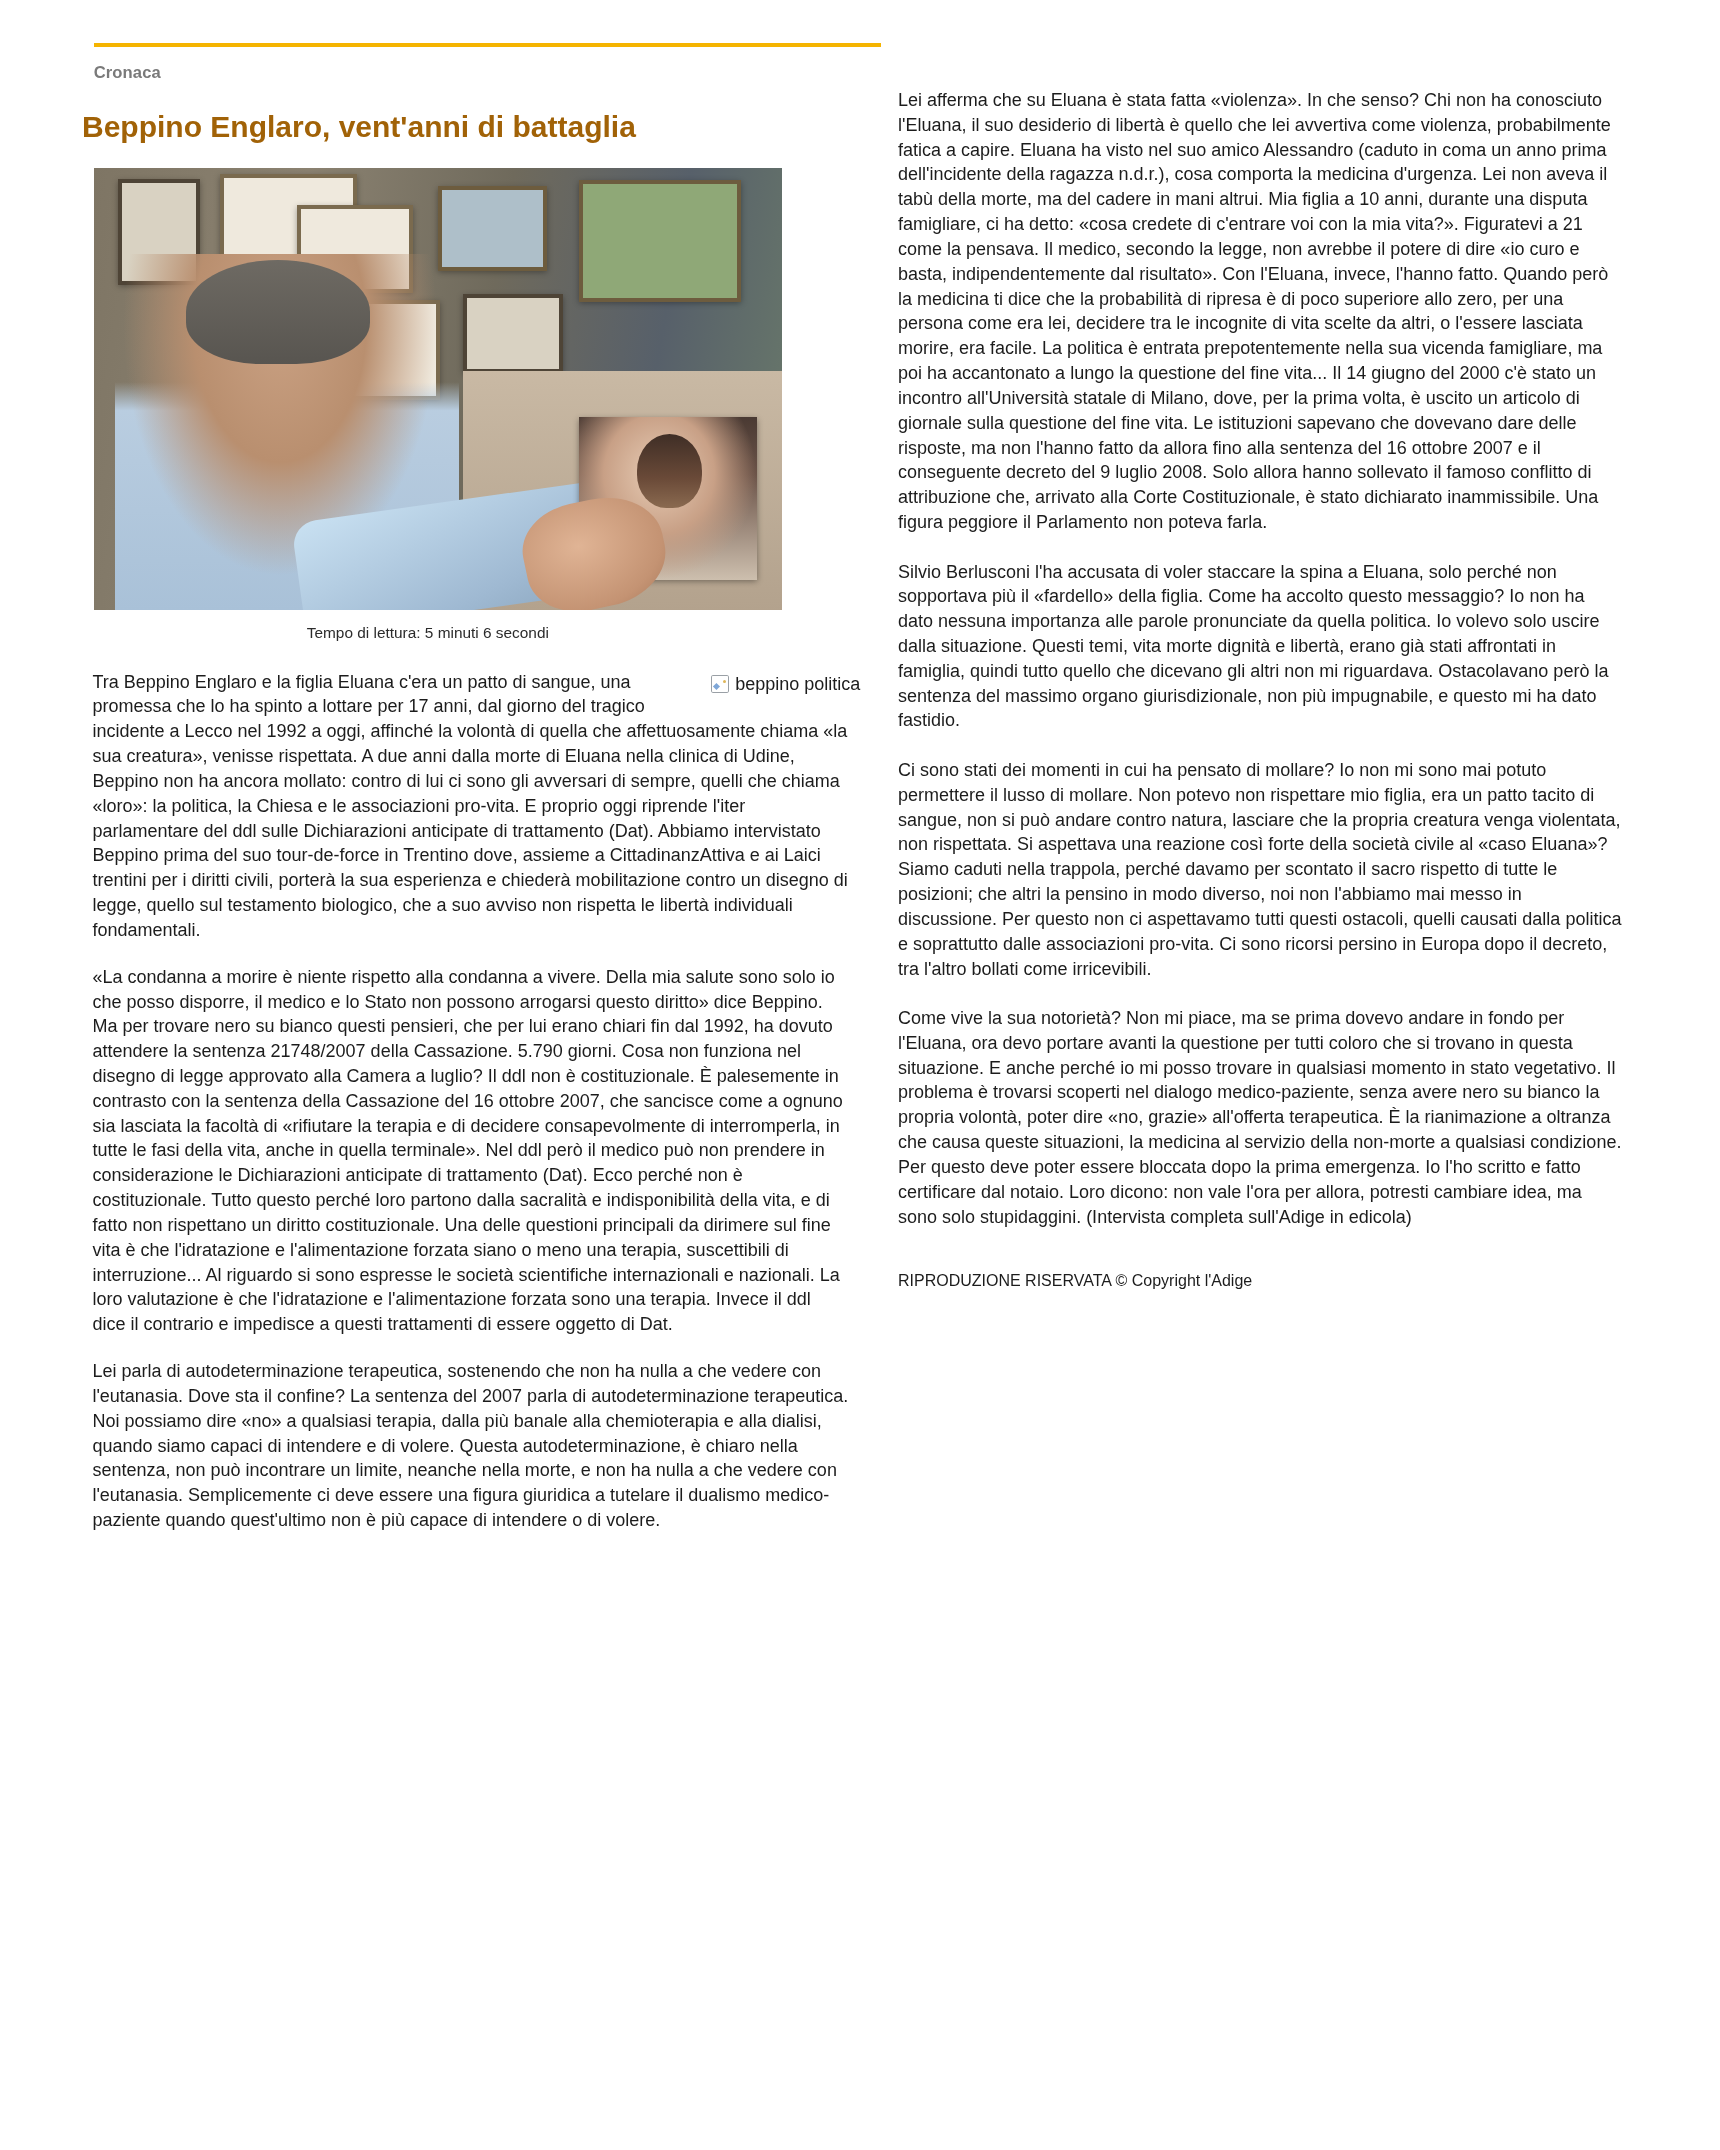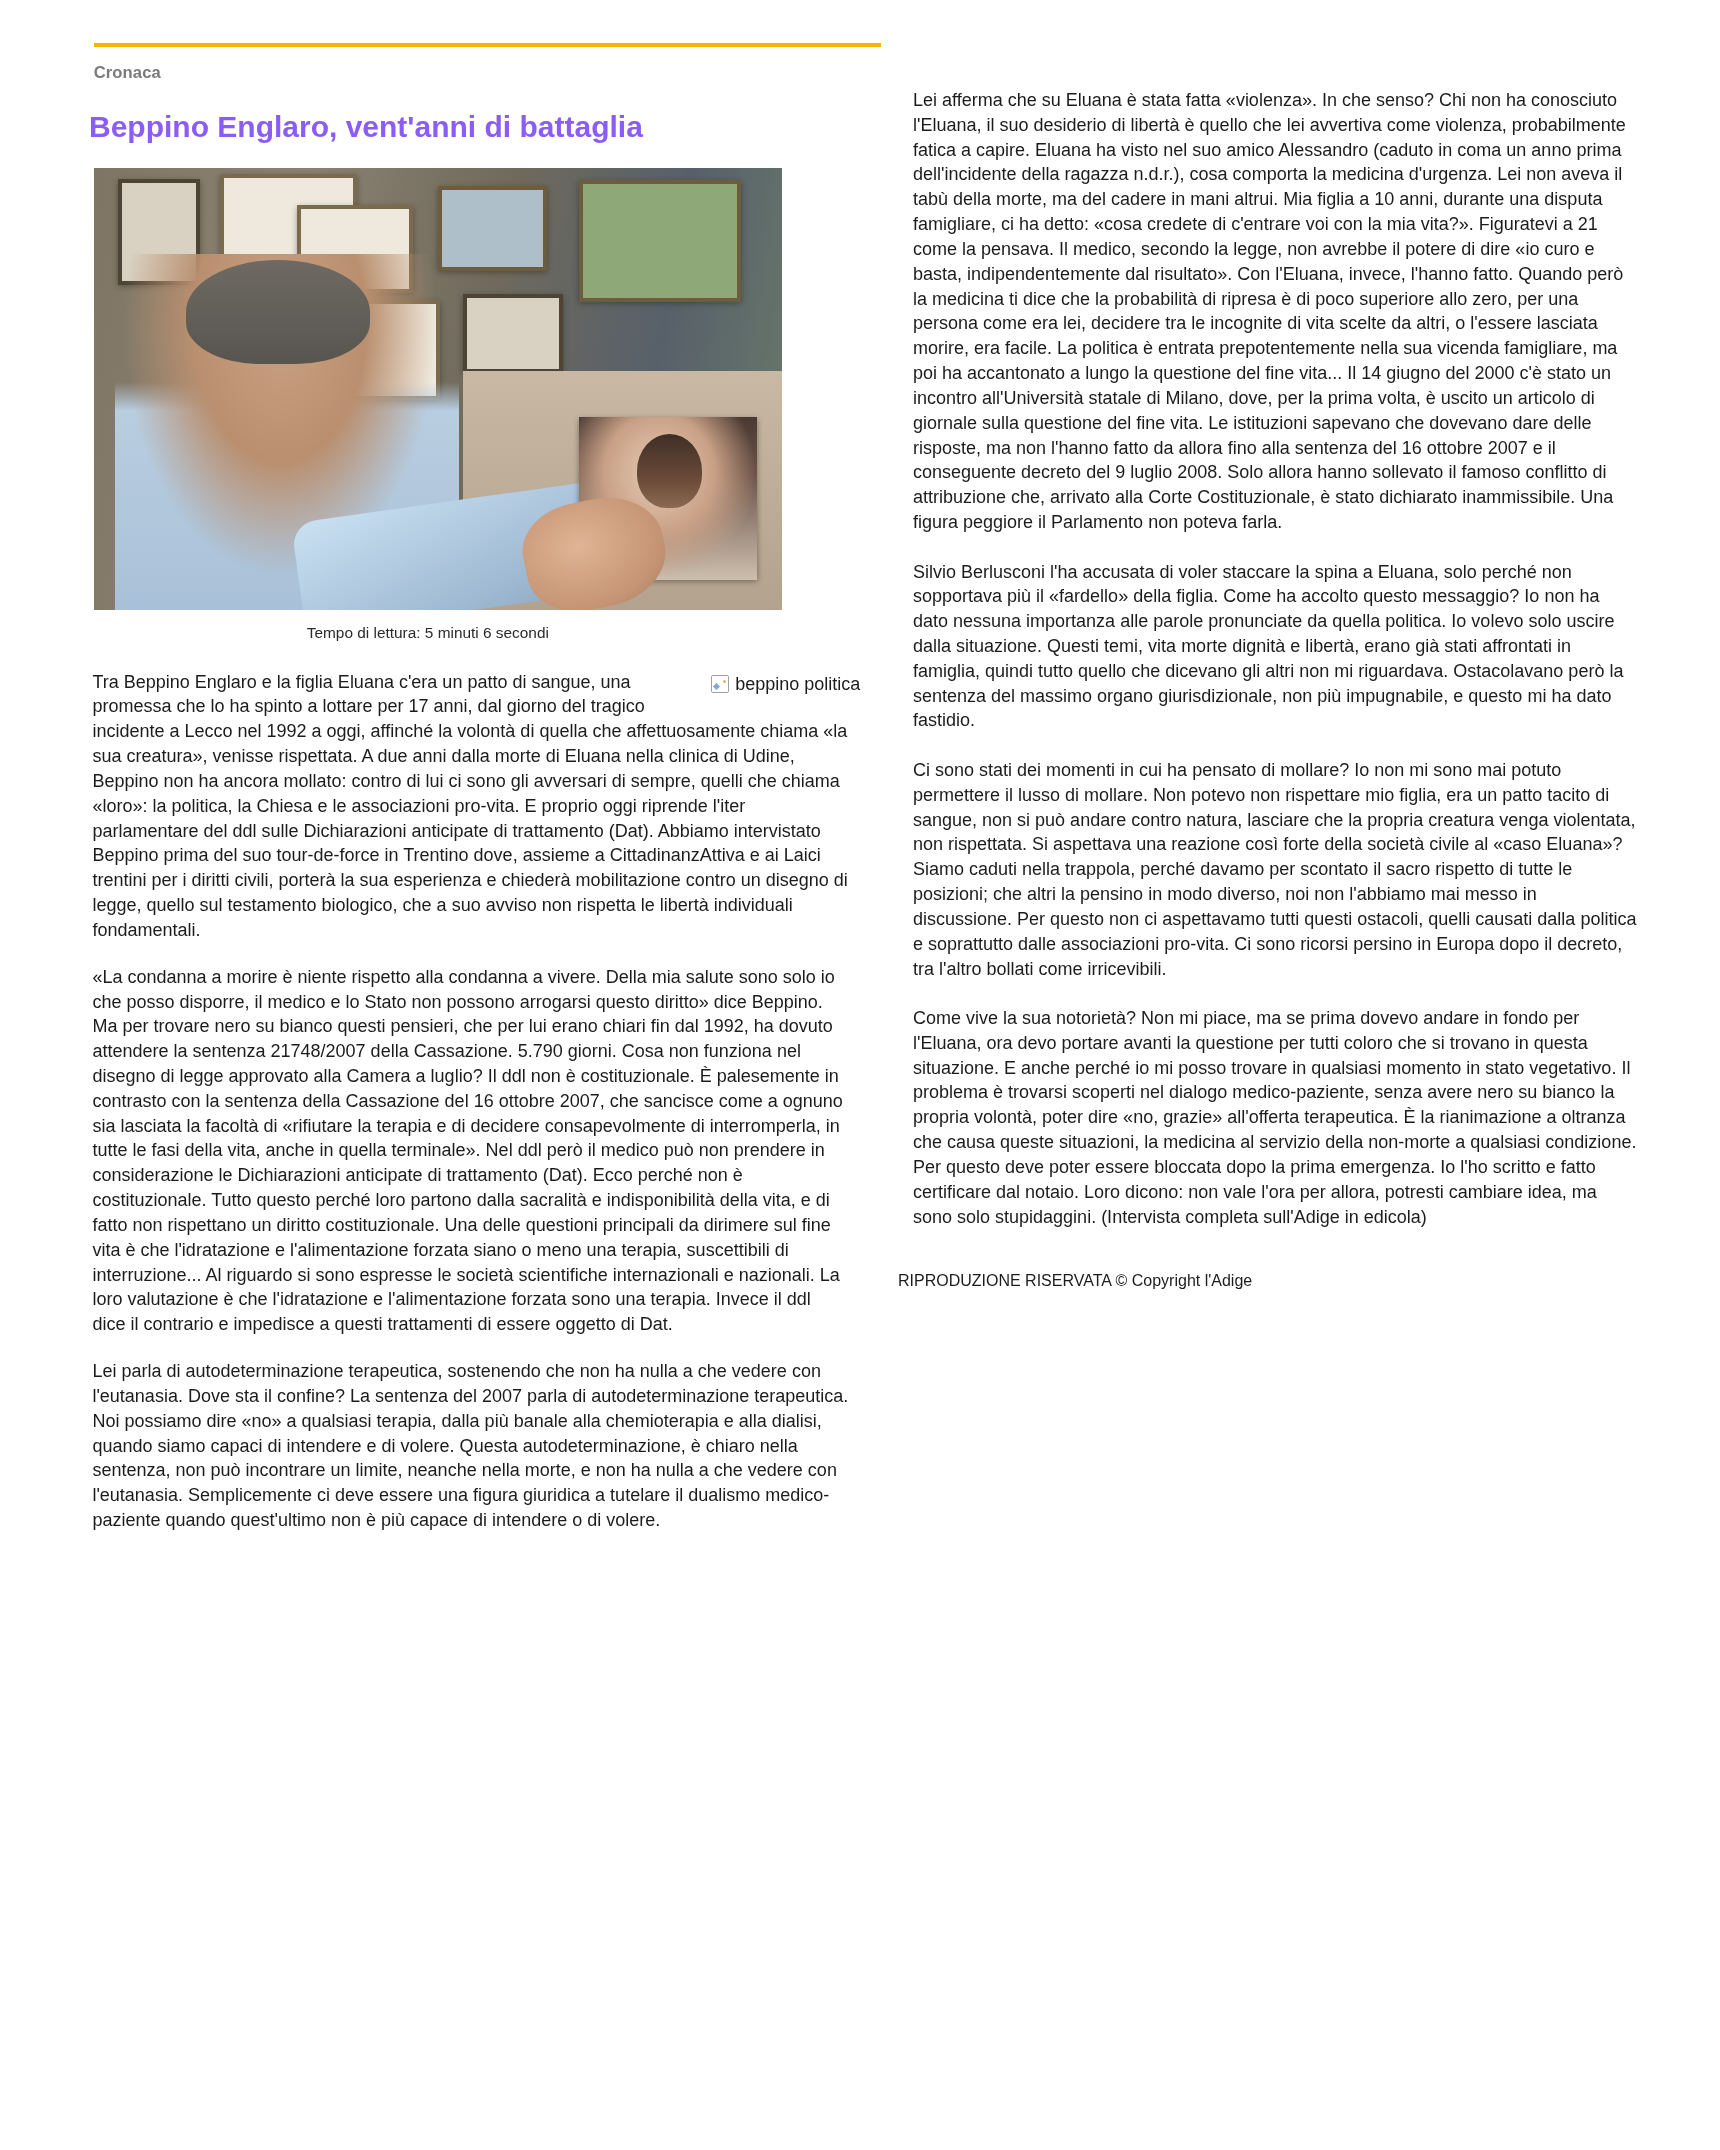--- a/index.html
+++ b/index.html
@@ -45,24 +45,24 @@
     margin: 0 0 16px 19.7px;
   }
   .kicker {
     margin-left: 19.7px;
     font-size: 16.6px;
     font-weight: bold;
     color: #7a7a7a;
     letter-spacing: 0.1px;
   }
   .headline {
-    margin: 26px 0 0 15px;
+    margin: 26px 0 0 8px;
     font-size: 30px;
     font-weight: bold;
-    color: #8b5cf6;
+    color: #a16207;
     line-height: 1.2;
   }
   .dateline {
     margin: 29.5px 0 0 32px;
     font-size: 16.6px;
     color: #3a3a3a;
   }
 
   .photo-wrap {
     margin: 23.4px 0 0 19.7px;
@@ -157,21 +157,21 @@
   }
 
   .body-text {
     margin: 28px 0 0 18.4px;
     width: 768px;
     font-size: 18px;
     line-height: 1.38;
     color: #1c1c1c;
   }
   .body-text p { margin: 0 12px 22px 0; }
-  .col-right .body-text { margin-left: 15px; width: 725px; }
+  .col-right .body-text { margin-left: 0; width: 725px; }
   .col-right .body-text p { margin: 0 0 24.6px 0; }
 
   .alt-img-placeholder {
     display: inline-flex;
     align-items: center;
     gap: 6.1px;
     vertical-align: middle;
     font-size: 18px;
     color: #1c1c1c;
   }

